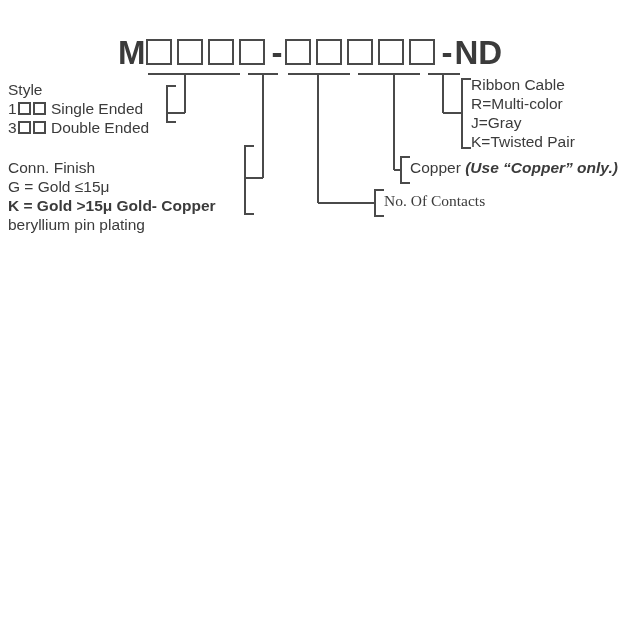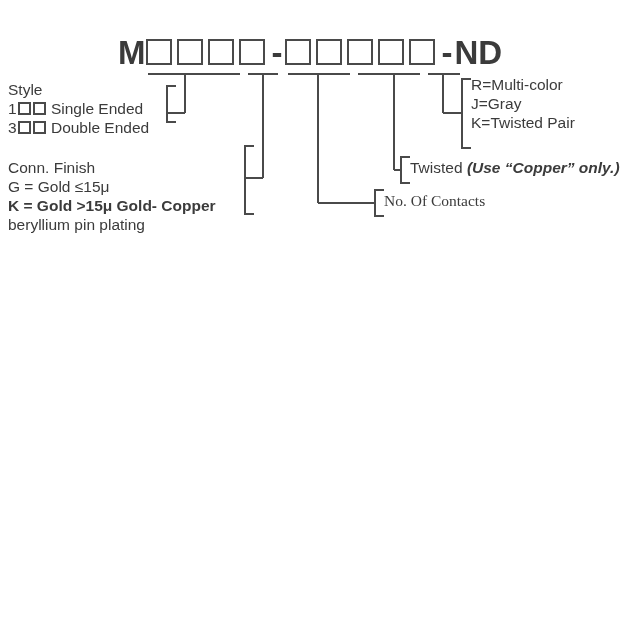--- a/index.html
+++ b/index.html
@@ -164,27 +164,28 @@
   </div>
 
   <div class="txt" id="finish-block">
     <div>Conn. Finish</div>
     <div>G = Gold ≤15μ</div>
     <div class="bold">K = Gold &gt;15μ Gold- Copper</div>
     <div>beryllium pin plating</div>
   </div>
 
   <div class="txt" id="cable-block">
+    <div>Ribbon Cable</div>
     <div>R=Multi-color</div>
     <div>J=Gray</div>
     <div>K=Twisted Pair</div>
   </div>
 
   <div class="txt" id="length-block">
-    <span>Twisted</span>
+    <span>Copper</span>
     <span class="bolditalic">(Use “Copper” only.)</span>
   </div>
 
   <div class="txt" id="contacts-block">
     <span>No. Of Contacts</span>
   </div>
 
 </div>
 
 </body></html>

